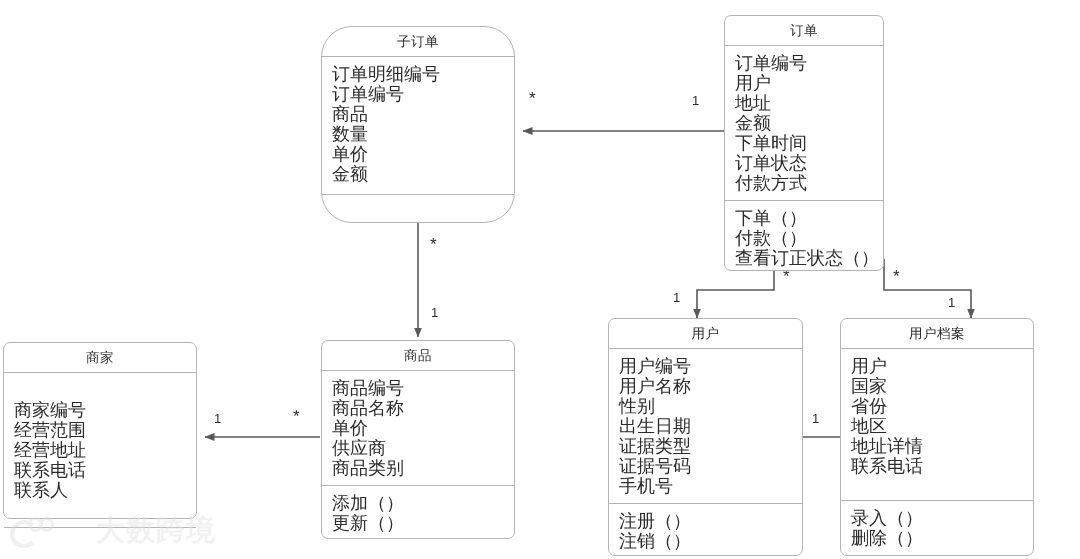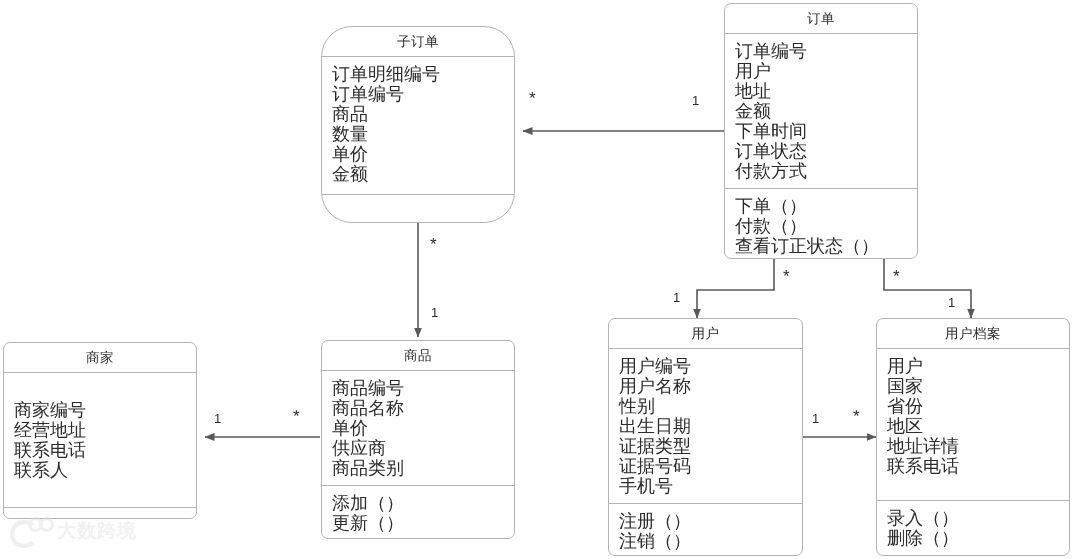--- a/index.html
+++ b/index.html
@@ -104,25 +104,26 @@
   #watermark .wm-d1, #watermark .wm-d2 {
     position: absolute;
     width: 9px; height: 9px;
     border: 3px solid #dcdcdc;
     border-radius: 50%;
     top: 1px;
   }
   #watermark .wm-d1 { left: 18px; }
   #watermark .wm-d2 { left: 29px; }
   #watermark .wm-text {
-    font-size: 19px;
+    font-size: 29px;
     font-weight: bold;
     color: #e2e2e2;
     letter-spacing: 1px;
     font-family: "DejaVu Sans", sans-serif;
+    margin-left: 39px;
   }
 </style>
 </head>
 <body>
 
 <div id="canvas">
 
   <svg class="edge-layer" viewBox="0 0 1080 559" width="1080" height="559">
     <defs>
       <marker id="arrowhead" markerWidth="10" markerHeight="8" refX="9.5" refY="4" orient="auto" markerUnits="userSpaceOnUse">
@@ -167,21 +168,21 @@
       <div class="uml-row">订单明细编号</div>
       <div class="uml-row">订单编号</div>
       <div class="uml-row">商品</div>
       <div class="uml-row">数量</div>
       <div class="uml-row">单价</div>
       <div class="uml-row">金额</div>
     </div>
     <div class="uml-section bordered empty-ops"></div>
   </div>
 
-  <div class="uml-class" style="left:724px; top:3px; width:194px; height:256px;">
+  <div class="uml-class" style="left:724px; top:15px; width:160px; height:256px;">
     <div class="uml-title">订单</div>
     <div class="uml-section">
       <div class="uml-row">订单编号</div>
       <div class="uml-row">用户</div>
       <div class="uml-row">地址</div>
       <div class="uml-row">金额</div>
       <div class="uml-row">下单时间</div>
       <div class="uml-row">订单状态</div>
       <div class="uml-row">付款方式</div>
     </div>
@@ -189,20 +190,21 @@
       <div class="uml-row">下单（）</div>
       <div class="uml-row">付款（）</div>
       <div class="uml-row">查看订正状态（）</div>
     </div>
   </div>
 
   <div class="uml-class" style="left:3px; top:342px; width:194px; height:177px;gap:20px;">
     <div class="uml-title">商家</div>
     <div class="uml-section">
       <div class="uml-row">商家编号</div>
+      <div class="uml-row">经营范围</div>
       <div class="uml-row">经营地址</div>
       <div class="uml-row">联系电话</div>
       <div class="uml-row">联系人</div>
     </div>
     <div class="uml-section bordered empty-ops"></div>
   </div>
 
   <div class="uml-class" style="left:321px; top:340px; width:194px; height:199px;">
     <div class="uml-title">商品</div>
     <div class="uml-section">
@@ -228,21 +230,21 @@
       <div class="uml-row">证据类型</div>
       <div class="uml-row">证据号码</div>
       <div class="uml-row">手机号</div>
     </div>
     <div class="uml-section bordered">
       <div class="uml-row">注册（）</div>
       <div class="uml-row">注销（）</div>
     </div>
   </div>
 
-  <div class="uml-class" style="left:876px; top:318px; width:194px; height:238px;">
+  <div class="uml-class" style="left:840px; top:318px; width:194px; height:238px;">
     <div class="uml-title">用户档案</div>
     <div class="uml-section">
       <div class="uml-row">用户</div>
       <div class="uml-row">国家</div>
       <div class="uml-row">省份</div>
       <div class="uml-row">地区</div>
       <div class="uml-row">地址详情</div>
       <div class="uml-row">联系电话</div>
     </div>
     <div class="uml-section bordered">

